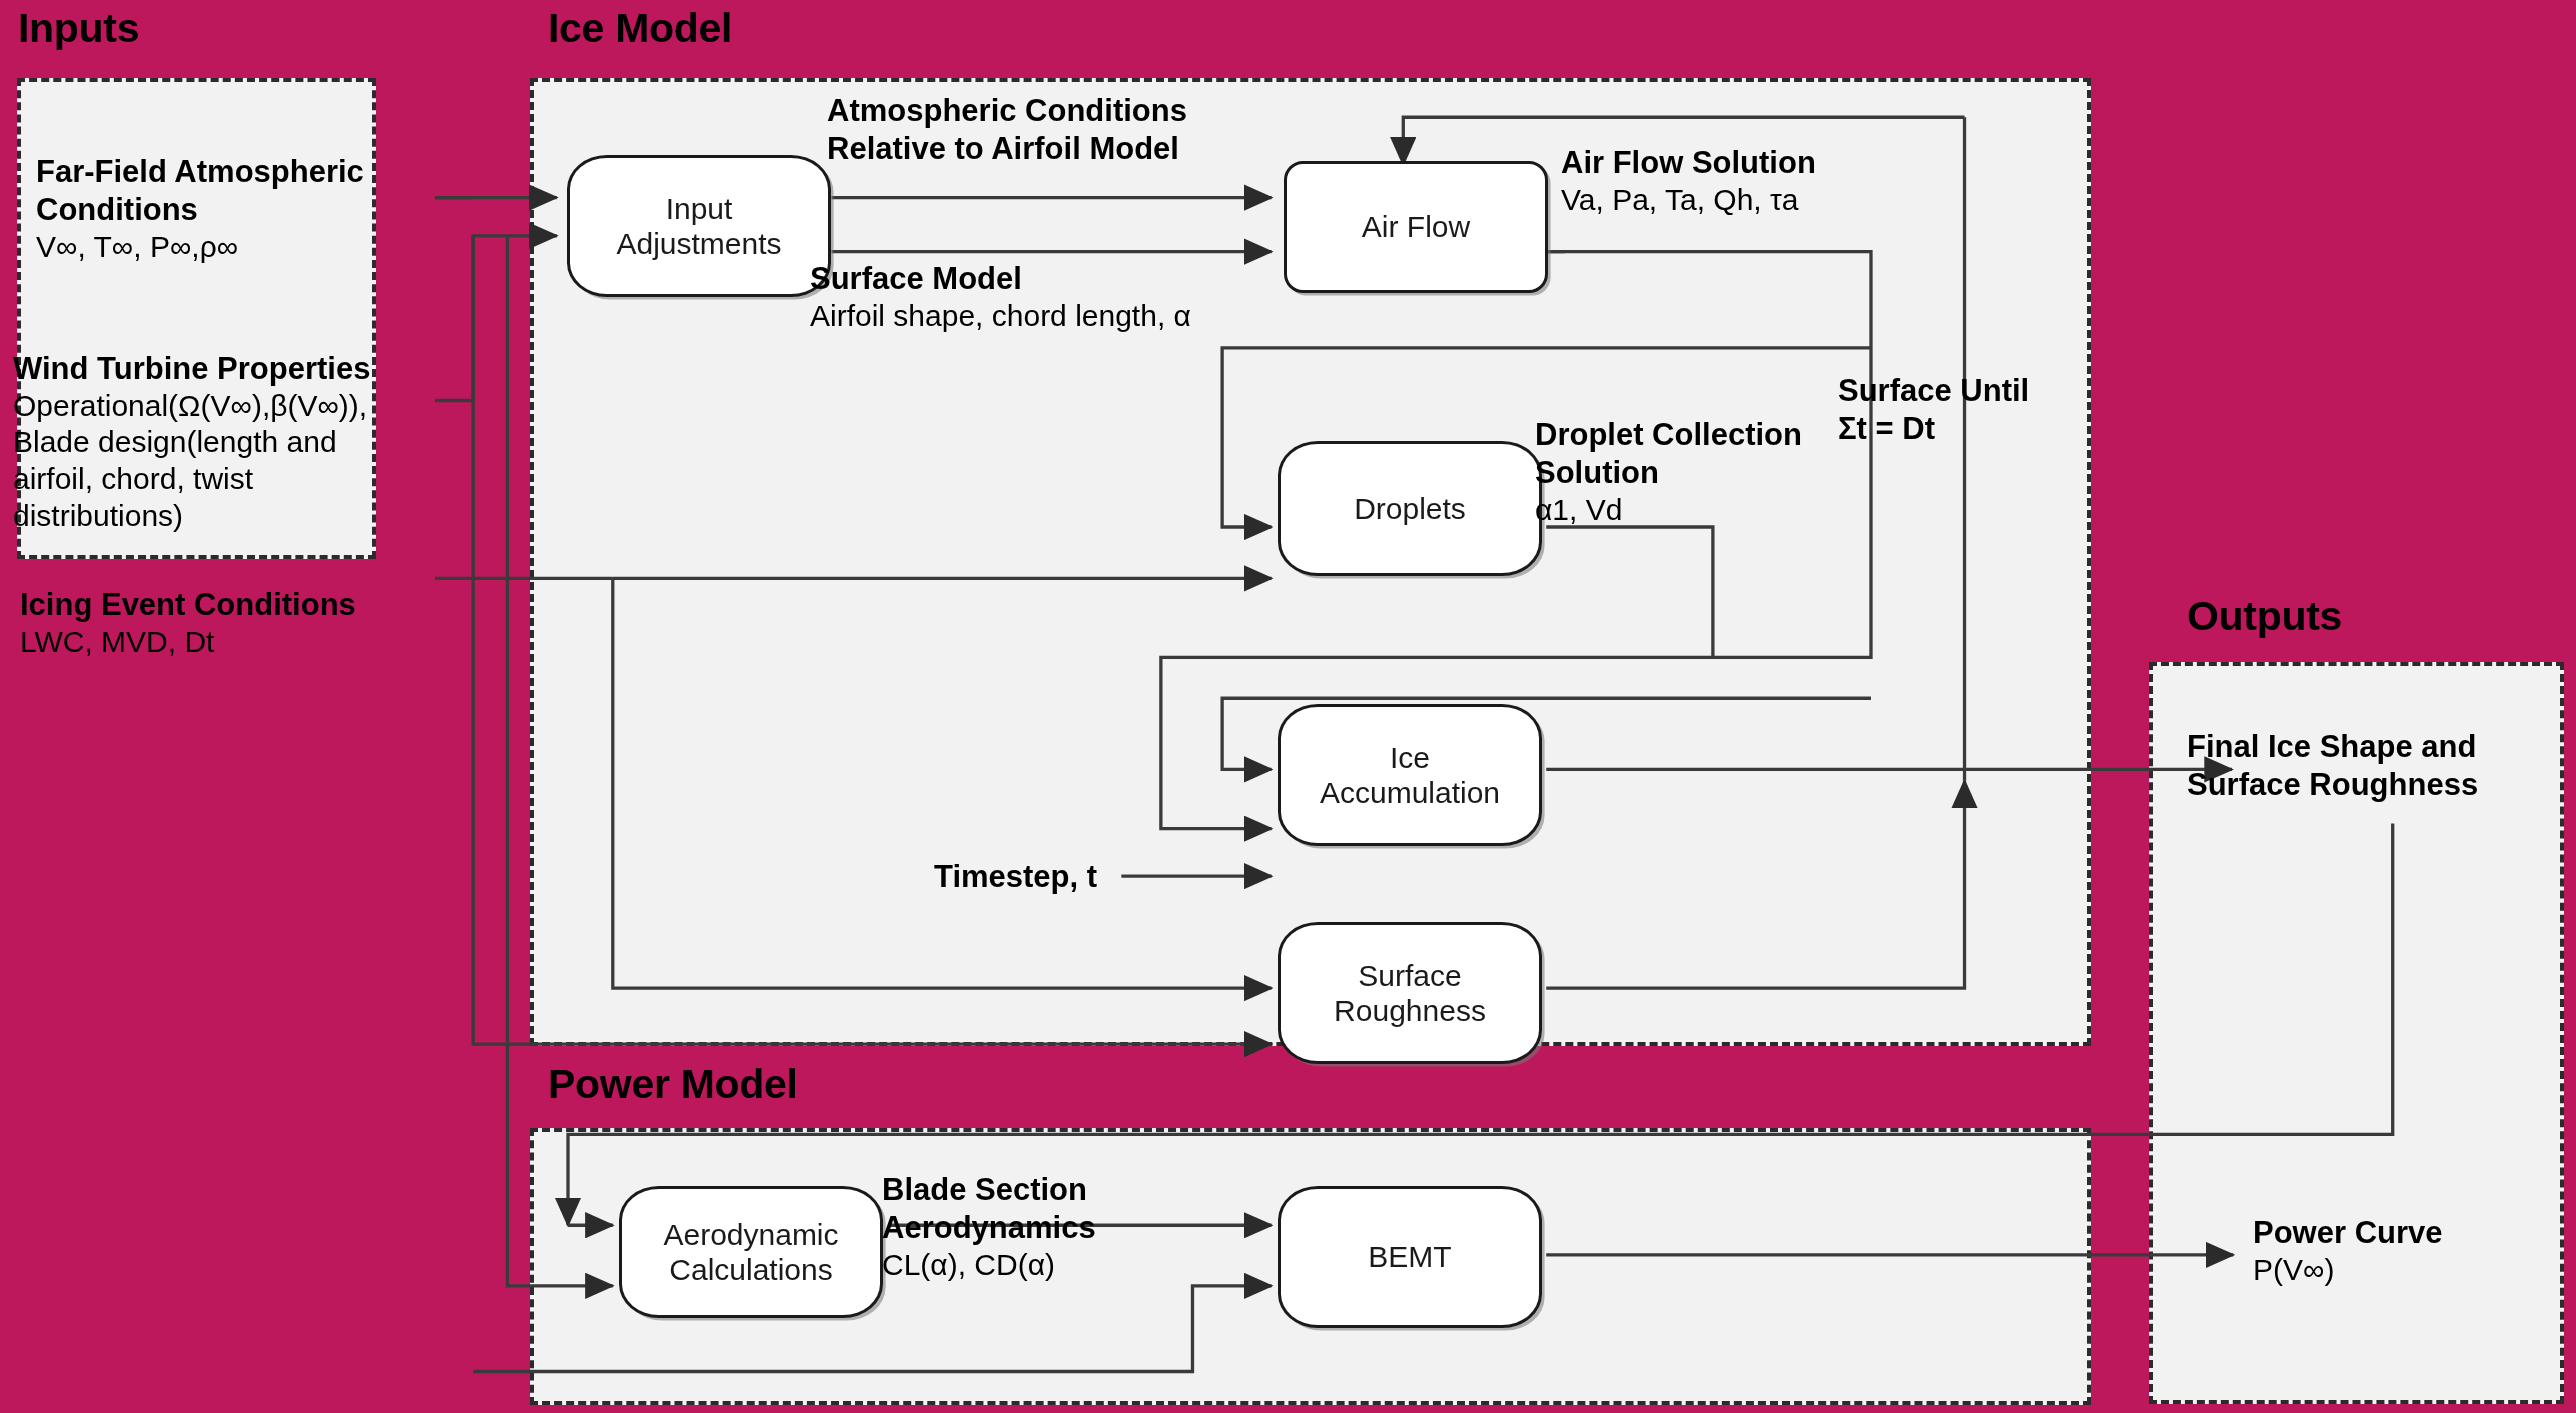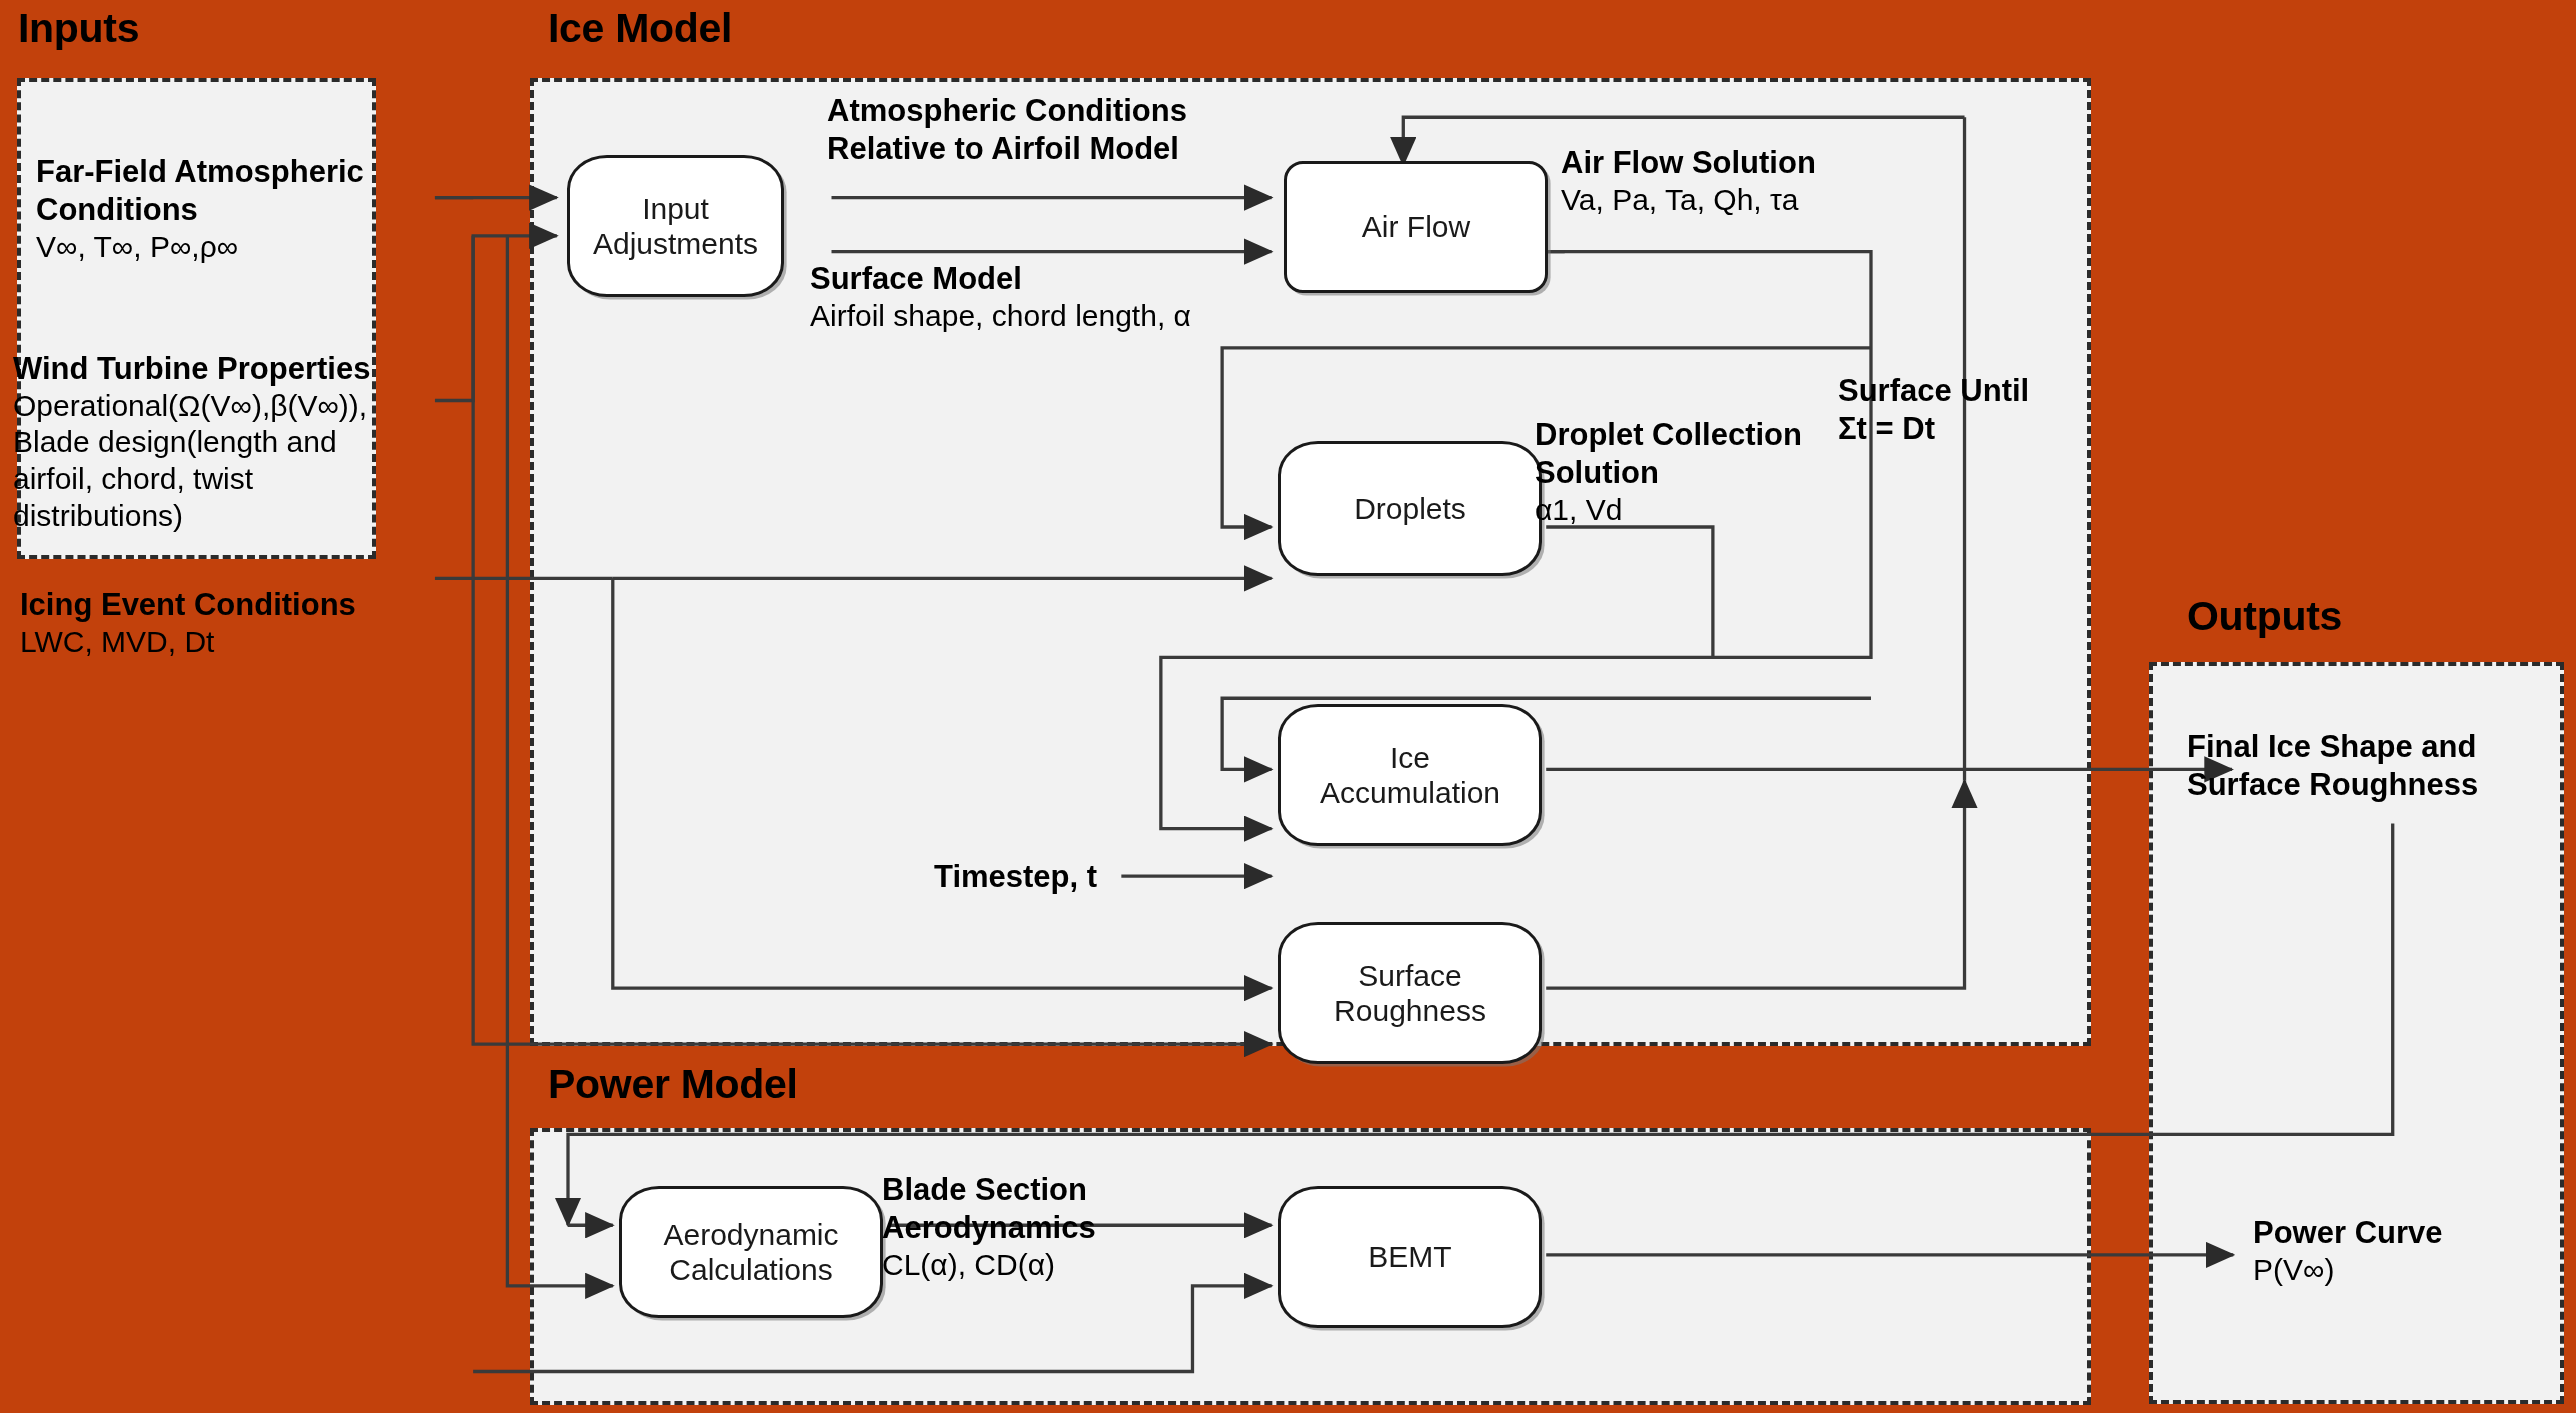--- a/index.html
+++ b/index.html
@@ -4,21 +4,21 @@
 <style>
   html, body {
     margin: 0;
     padding: 0;
     background: #ffffff;
   }
   #canvas {
     position: relative;
     width: 2576px;
     height: 1413px;
-    background: #c2410c;
+    background: #be185d;
     font-family: "Liberation Sans", sans-serif;
     overflow: hidden;
   }
   svg.wires {
     position: absolute;
     left: 0; top: 0;
     width: 2576px;
     height: 1413px;
   }
   
@@ -154,21 +154,21 @@
     <span class="n">Blade design(length and</span>
     <span class="n">airfoil, chord, twist</span>
     <span class="n">distributions)</span>
   </div>
 
   <div class="lbl ctr" style="left:20px; top:586px; width:356px;">
     <span class="b">Icing Event Conditions</span>
     <span class="n">LWC, MVD, Dt</span>
   </div>
 
-  <div class="node" style="left:567px; top:155px; width:217px; height:142px;">
+  <div class="node" style="left:567px; top:155px; width:264px; height:142px;">
     <div>
       <div>Input</div>
       <div>Adjustments</div>
     </div>
   </div>
 
   <div class="node" style="left:1284px; top:161px; width:264px; height:132px;border-radius:19px;">
     <div>
       <div>Air Flow</div>
     </div>

